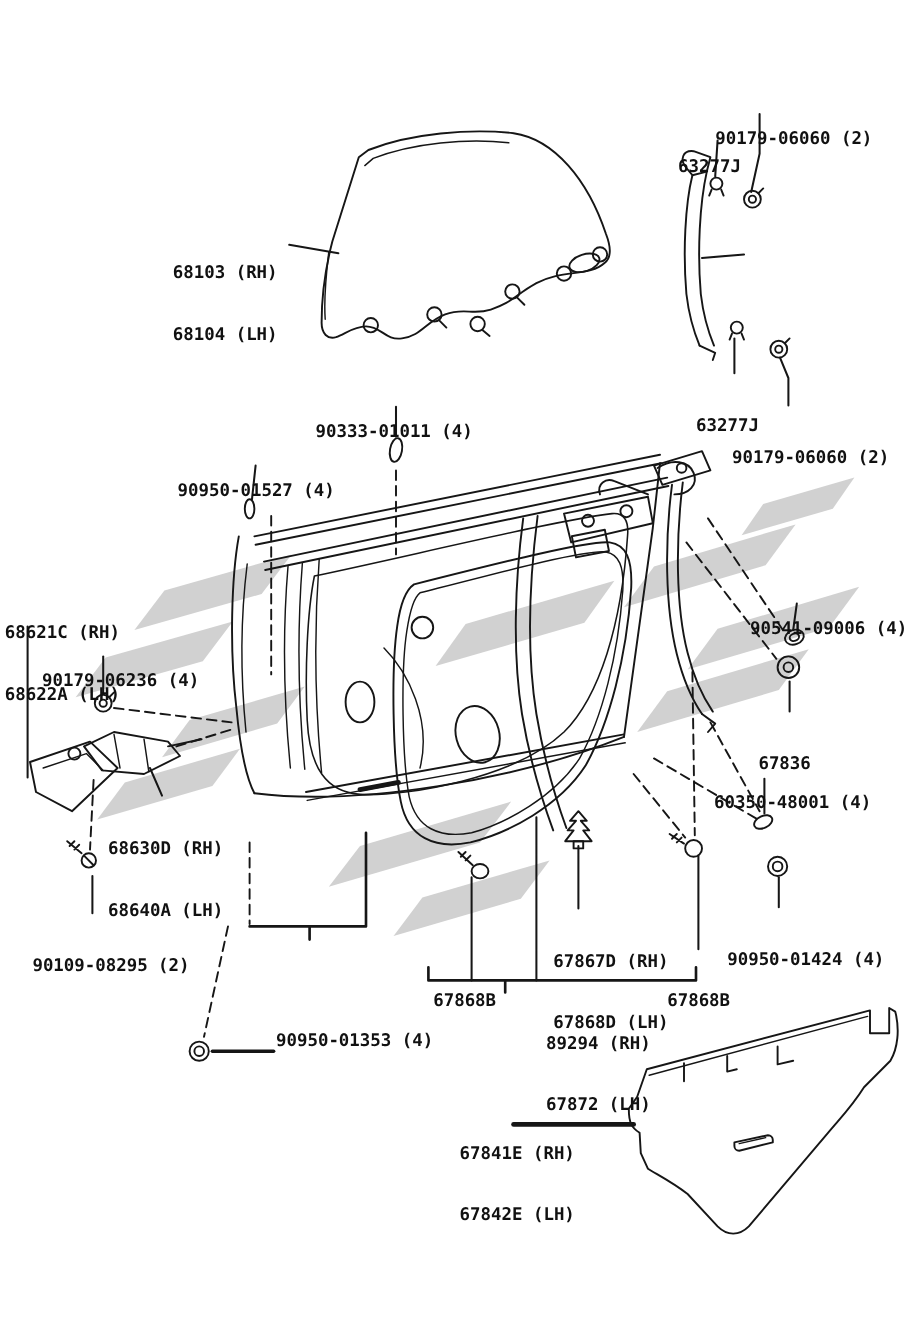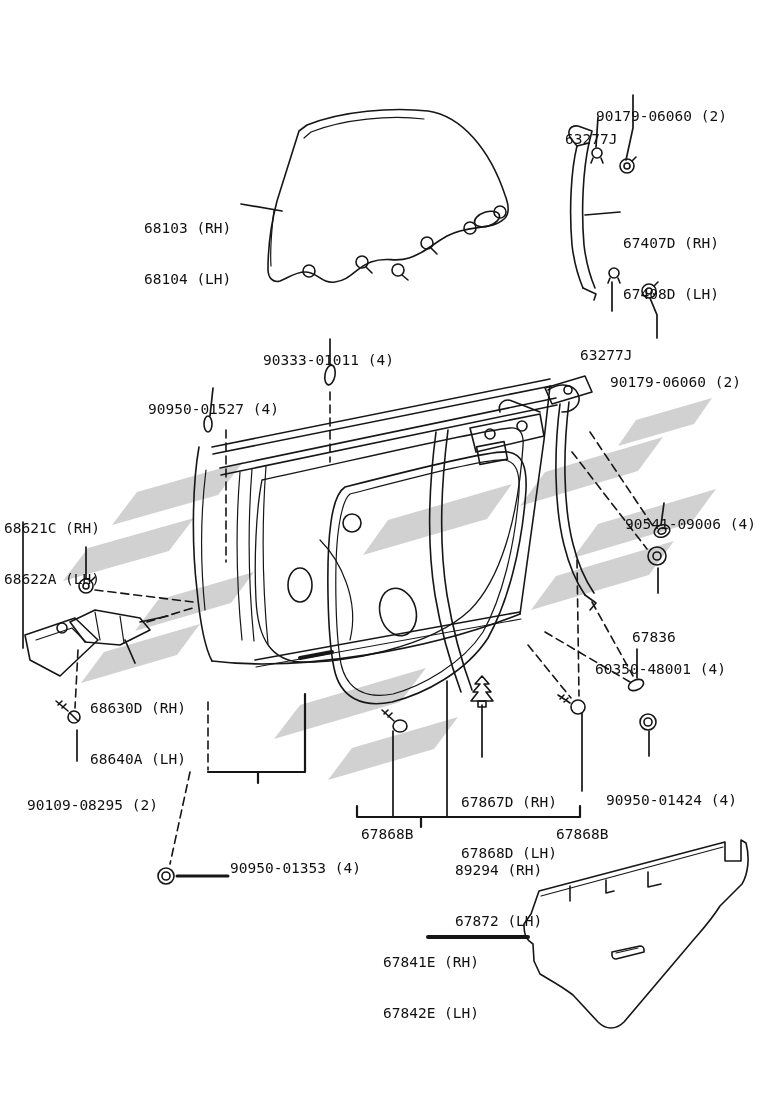--- a/index.html
+++ b/index.html
@@ -2,21 +2,21 @@
 <html><head>
 <meta charset="utf-8">
 <style>
   html,body{margin:0;padding:0;background:#fff;}
   #stage{
     position:relative;width:760px;height:1112px;background:#ffffff;
     overflow:hidden;font-family:"DejaVu Sans Mono","Liberation Mono",monospace;
   }
   #lineart{position:absolute;left:0;top:0;}
   .lbl{
-    position:absolute;color:#111;font-size:14.5px;font-weight:normal;
+    position:absolute;color:#111;font-size:14.5px;font-weight:bold;
     line-height:17px;white-space:pre;letter-spacing:0px;
   }
   .ln{display:block;}
   .code{font-size:15px;}
 </style>
 </head>
 <body>
 
 <div id="stage">
 
@@ -243,44 +243,43 @@
     <path d="M208,702 L208,770"></path>
   </g>
 </svg>
 
   <div class="lbl" style="left:596px;top:74px">
     <span class="ln">90179-06060 (2)</span>
   </div>
   <div class="lbl" style="left:565px;top:97px">
     <span class="ln">63277J</span>
   </div>
-  <div class="lbl" style="left:623px;top:201px">
-    <span class="ln">67407D (RH)</span>
-    <span class="ln">67408D (LH)</span>
-  </div>
   <div class="lbl" style="left:580px;top:313px">
     <span class="ln">63277J</span>
   </div>
   <div class="lbl" style="left:610px;top:340px">
     <span class="ln">90179-06060 (2)</span>
   </div>
   <div class="lbl" style="left:144px;top:186px">
     <span class="ln">68103 (RH)</span>
     <span class="ln">68104 (LH)</span>
   </div>
   <div class="lbl" style="left:263px;top:318px">
     <span class="ln">90333-01011 (4)</span>
   </div>
   <div class="lbl" style="left:148px;top:367px">
     <span class="ln">90950-01527 (4)</span>
   </div>
   <div class="lbl" style="left:4px;top:486px">
     <span class="ln">68621C (RH)</span>
     <span class="ln">68622A (LH)</span>
   </div>
+  <div class="lbl" style="left:35px;top:526px">
+    <span class="ln">90179-06236 (4)</span>
+  </div>
   <div class="lbl" style="left:90px;top:666px">
     <span class="ln">68630D (RH)</span>
     <span class="ln">68640A (LH)</span>
   </div>
   <div class="lbl" style="left:27px;top:763px">
     <span class="ln">90109-08295 (2)</span>
   </div>
   <div class="lbl" style="left:361px;top:792px">
     <span class="ln">67868B</span>
   </div>

